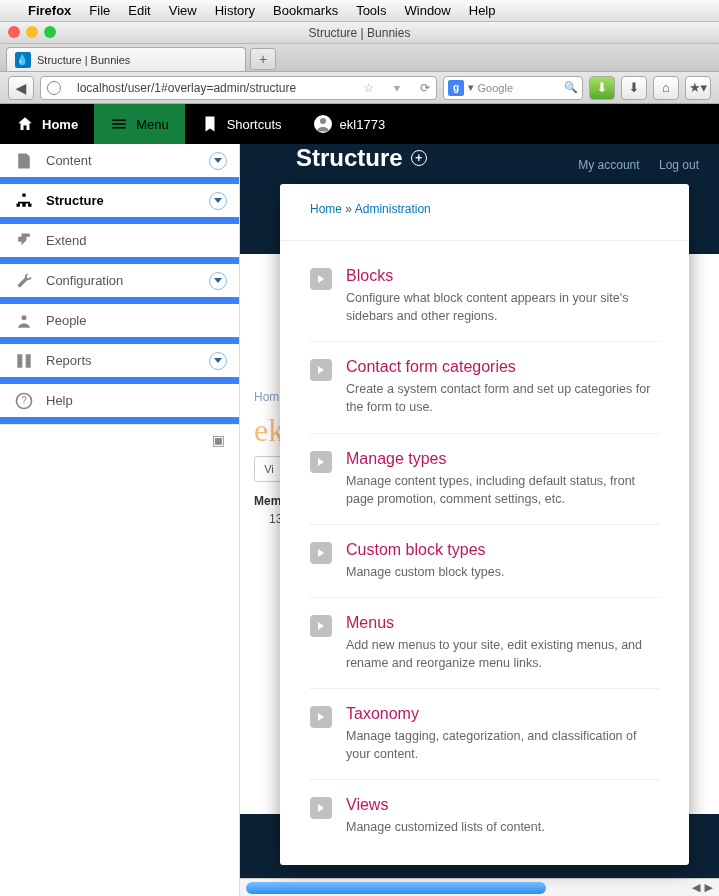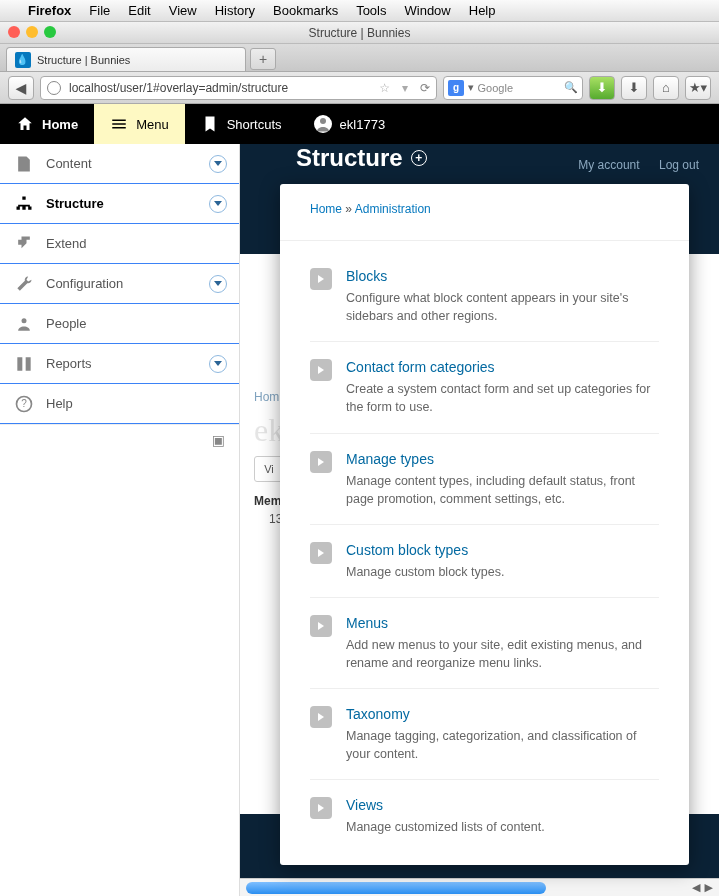--- a/index.html
+++ b/index.html
@@ -19,74 +19,74 @@
 
   
   .tabstrip{ height:28px; background:linear-gradient(#dcdcdc,#c8c8c8); display:flex; align-items:flex-end; padding-left:6px; border-bottom:1px solid #aaa;}
   .tab{ width:240px; height:24px; background:linear-gradient(#fafafa,#ececec); border:1px solid #aaa; border-bottom:none; border-top-left-radius:4px; border-top-right-radius:4px; display:flex; align-items:center; font-size:11px; color:#333; padding:0 8px; gap:6px;}
   .tab .favicon{ width:16px; height:16px; border-radius:2px; background:#0678be; display:flex; align-items:center; justify-content:center; color:#fff; font-size:10px;}
   .newtab{ width:26px; height:22px; background:linear-gradient(#ececec,#d8d8d8); border:1px solid #aaa; border-radius:3px; margin-left:4px; margin-bottom:1px; display:flex; align-items:center; justify-content:center; font-size:14px; color:#666;}
 
   
   .urlbar{ height:32px; background:linear-gradient(#e7e7e7,#d4d4d4); border-bottom:1px solid #aaa; display:flex; align-items:center; padding:0 8px; gap:6px;}
   .navbtn{ width:26px; height:24px; border:1px solid #aaa; border-radius:4px; background:linear-gradient(#fff,#e8e8e8); display:flex; align-items:center; justify-content:center; font-size:14px; color:#555;}
-  .urlinput{ flex:1; height:24px; border:1px solid #aaa; border-radius:4px; background:#fff; display:flex; align-items:center; padding:0 6px; font-size:12px; color:#444; gap:8px;}
+  .urlinput{ flex:1; height:24px; border:1px solid #aaa; border-radius:4px; background:#fff; display:flex; align-items:center; padding:0 6px; font-size:12px; color:#444; gap:16px;}
   .urlinput .globe{ width:14px; height:14px; border:1px solid #888; border-radius:50%;}
   .urlinput .star{ margin-left:auto; color:#aaa;}
   .searchbox{ width:140px; height:24px; border:1px solid #aaa; border-radius:4px; background:#fff; display:flex; align-items:center; padding:0 4px; gap:4px; font-size:11px; color:#888;}
   .searchbox .g{ width:16px; height:16px; background:#4285f4; color:#fff; border-radius:2px; display:flex; align-items:center; justify-content:center; font-size:10px; font-weight:bold;}
   .toolbtn{ width:26px; height:24px; border:1px solid #aaa; border-radius:4px; background:linear-gradient(#fff,#e8e8e8); display:flex; align-items:center; justify-content:center; font-size:13px; color:#555;}
   .toolbtn.green{ background:linear-gradient(#a8e063,#56ab2f); color:#fff;}
 
   
   .page{ position:relative; height:792px; background:#fff;}
 
   
   .d-toolbar{ height:40px; background:#000; display:flex; align-items:stretch; color:#fff; font-size:13px;}
   .d-tool-item{ display:flex; align-items:center; gap:8px; padding:0 16px; cursor:pointer;}
   .d-tool-item.home{ font-weight:bold;}
-  .d-tool-item.active{ background:#fef9c3; color:#000;}
+  .d-tool-item.active{ background:#15803d; color:#000;}
   .d-tool-item .ico{ width:18px; height:18px; fill:currentColor;}
   .d-tool-item.user .ico{ border-radius:50%; background:#fff;}
 
   
   .admin-sidebar{ position:absolute; top:40px; left:0; width:240px; background:#fff; border-right:1px solid #ddd; height:752px;}
-  .sb-item{ display:flex; align-items:center; height:40px; padding:0 14px; border-bottom:1px solid #3b82f6; color:#555; font-size:13px; position:relative; cursor:pointer;}
+  .sb-item{ display:flex; align-items:center; height:40px; padding:0 14px; border-bottom:7px solid #3b82f6; color:#555; font-size:13px; position:relative; cursor:pointer;}
   .sb-item.active{ font-weight:bold; color:#000;}
   .sb-item .ico{ width:20px; height:20px; margin-right:12px; fill:#888;}
   .sb-item.active .ico{ fill:#000;}
   .sb-chevron{ position:absolute; right:12px; width:18px; height:18px; border:1px solid #8fb9e0; border-radius:50%; display:flex; align-items:center; justify-content:center; }
   .sb-chevron::after{ content:""; border-left:4px solid transparent; border-right:4px solid transparent; border-top:5px solid #2a6496;}
   .sb-collapse{ height:30px; border-top:1px solid #eee; display:flex; align-items:center; justify-content:flex-end; padding-right:14px; color:#888; font-size:14px;}
 
   
   .backdrop{ position:absolute; left:240px; top:40px; right:0; height:752px; background:#0b2236; color:#ccc;}
   .backdrop .top-links{ position:absolute; top:14px; right:20px; font-size:12px; color:#8ca8bf;}
   .backdrop .top-links span{ margin-left:16px; cursor:pointer;}
   .bg-home{ position:absolute; top:218px; left:14px; font-size:12px; color:#7fa2be;margin-top:28px;}
-  .bg-ek{ position:absolute; top:268px; left:14px; font-size:32px; color:#e5e5e5; font-family:Georgia,serif;}
+  .bg-ek{ position:absolute; top:268px; left:14px; font-size:32px; color:#fdba74; font-family:Georgia,serif;}
   .bg-tab{ position:absolute; top:312px; left:14px; width:30px; height:26px; background:#fff; border:1px solid #ccc; border-radius:3px; display:flex; align-items:center; justify-content:center; font-size:11px; color:#555;}
   .bg-memb{ position:absolute; top:350px; left:14px; font-size:12px; color:#333; font-weight:bold;}
   .bg-time{ position:absolute; top:368px; left:29px; font-size:12px; color:#555;text-align:center;}
   .bg-white{ position:absolute; top:110px; left:0; right:0; height:560px; background:#fff;} 
 
   
   .overlay-head{ position:absolute; top:40px; left:296px; color:#fff; font-size:24px; font-weight:bold; display:flex; align-items:center; gap:8px; z-index:5;}
   .overlay-head .plus{ width:16px; height:16px; border:1.5px solid #fff; border-radius:50%; display:flex; align-items:center; justify-content:center; font-size:12px; line-height:1;}
 
   
   .overlay-panel{ position:absolute; top:80px; left:280px; width:409px; background:#fff; border-radius:3px; box-shadow:0 4px 20px rgba(0,0,0,.4); z-index:4; padding:18px 0 12px;}
   .breadcrumb{ font-size:12px; color:#555; padding:0 30px 24px; border-bottom:1px solid #eee;}
   .breadcrumb a{ color:#0678be; text-decoration:none;}
   .admin-list{ padding:10px 30px 0;}
   .admin-item{ padding:16px 0 16px 36px; border-bottom:1px solid #eee; position:relative;}
   .admin-item:last-child{ border-bottom:none;}
   .admin-item .arrow{ position:absolute; left:0; top:17px; width:22px; height:22px; background:#c0c0c0; border-radius:4px; display:flex; align-items:center; justify-content:center;}
   .admin-item .arrow::after{ content:""; border-top:4px solid transparent; border-bottom:4px solid transparent; border-left:6px solid #fff;}
-  .admin-item a{ color:#0369a1; font-size:14px; text-decoration:none;}
+  .admin-item a{ color:#be185d; font-size:16px; text-decoration:none;}
   .admin-item p{ color:#666; font-size:12.5px; margin-top:4px; line-height:1.45;}
 
   
   .hscroll{ position:absolute; bottom:0; left:240px; right:0; height:18px; background:#f4f4f4; border-top:1px solid #ccc; display:flex; align-items:center;}
   .hscroll .thumb{ margin-left:6px; width:300px; height:12px; background:linear-gradient(#7fbfff,#2a8ef0); border-radius:6px;}
   .hscroll .arrows{ margin-left:auto; margin-right:6px; font-size:11px; color:#666; display:flex; gap:4px;}
 </style>
 </head>
 <body>
 

